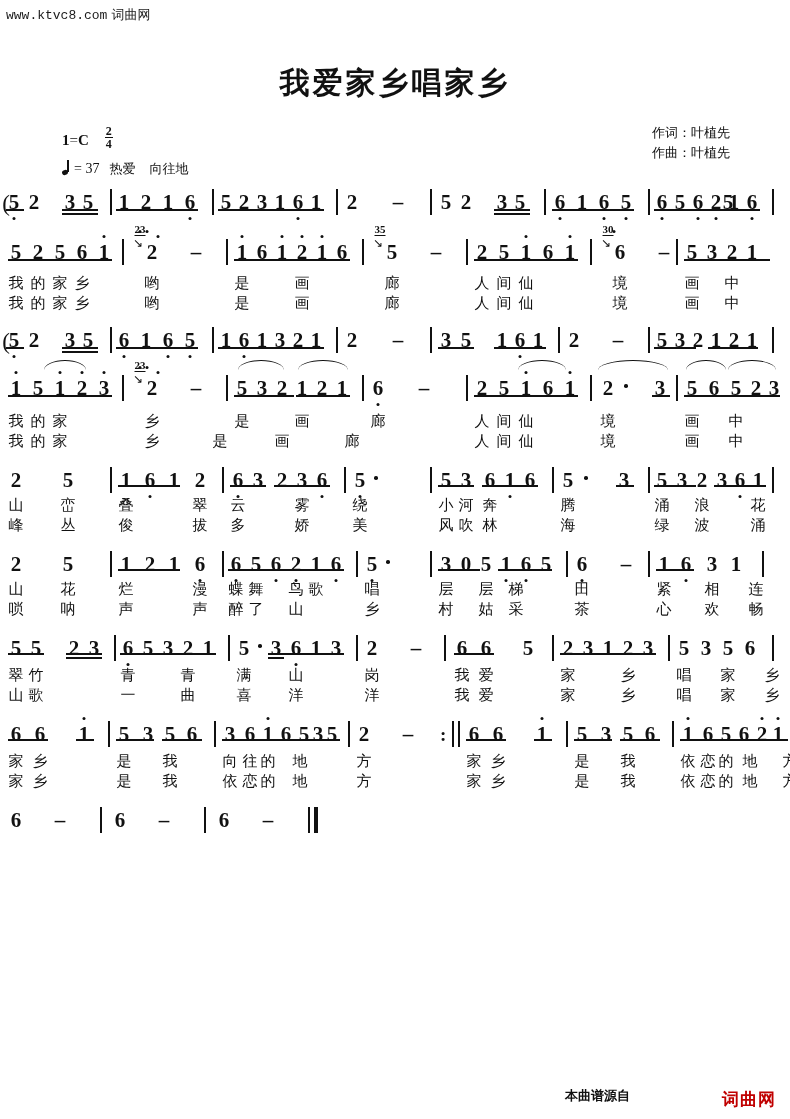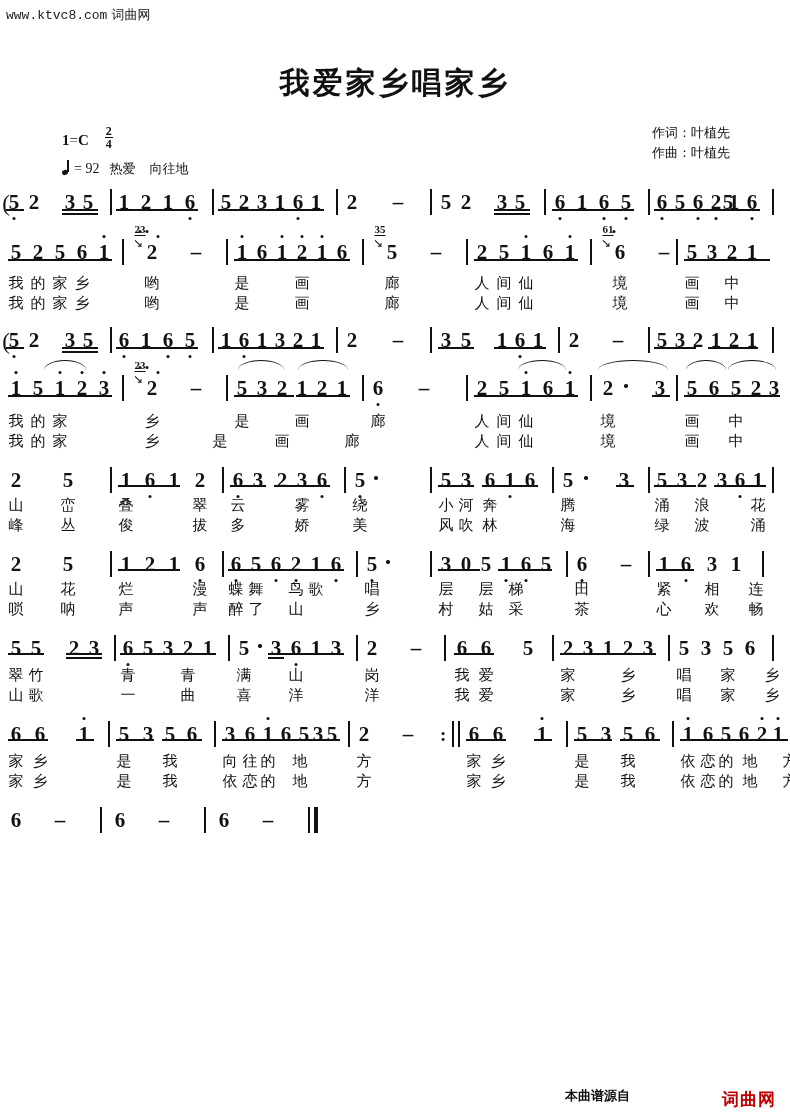--- a/index.html
+++ b/index.html
@@ -69,21 +69,21 @@
 
 <div class="meta-left">
   <span class="meta-key"><span>1</span><span class="eq">=</span><span>C</span></span>
   <span class="frac">
     <span class="num">2</span>
     <span class="den">4</span>
   </span>
 </div>
 
 <div class="tempo-row">
-  <span class="qnote"></span><span class="tempo-num">= 92</span><span class="expr">热爱</span><span class="expr2">向往地</span>
+  <span class="qnote"></span><span class="tempo-num">= 37</span><span class="expr">热爱</span><span class="expr2">向往地</span>
 </div>
 
 <div class="meta-right">
   <div>作词：叶植先</div>
   <div>作曲：叶植先</div>
 </div>
 
 <div class="score" id="score">
     <div class="notes-line" style="height: 44px;">
       <span class="n paren" style="left: 6px;">(</span>
@@ -191,21 +191,21 @@
       <span class="n" style="left: 548px;">6</span>
       <span class="n" style="left: 570px;">1</span>
       <span class="dotabove" style="left: 526px;"></span>
       <span class="dotabove" style="left: 570px;"></span>
       <span class="beam" style="left: 474px; width: 52px; top: 31px;"></span>
       <span class="beam" style="left: 518px; width: 60px; top: 31px;"></span>
       <span class="bar" style="left: 590px;"></span>
       <span class="n" style="left: 620px;">6</span>
       <span class="n dash" style="left: 664px;">–</span>
       <span class="grace" style="left: 608px; top: -4px;">
-        <span class="gline">61</span>
+        <span class="gline">30</span>
       </span>
       <span style="position: absolute; left: 601px; top: 8px; font-size: 12px;">↘</span>
       <span class="dotabove2" style="left: 614px;"></span>
       <span class="n" style="left: 692px;">5</span>
       <span class="n" style="left: 712px;">3</span>
       <span class="n" style="left: 732px;">2</span>
       <span class="n" style="left: 752px;">1</span>
       <span class="bar" style="left: 676px;"></span>
       <span class="beam" style="left: 684px; width: 86px; top: 31px;"></span>
     </div>

